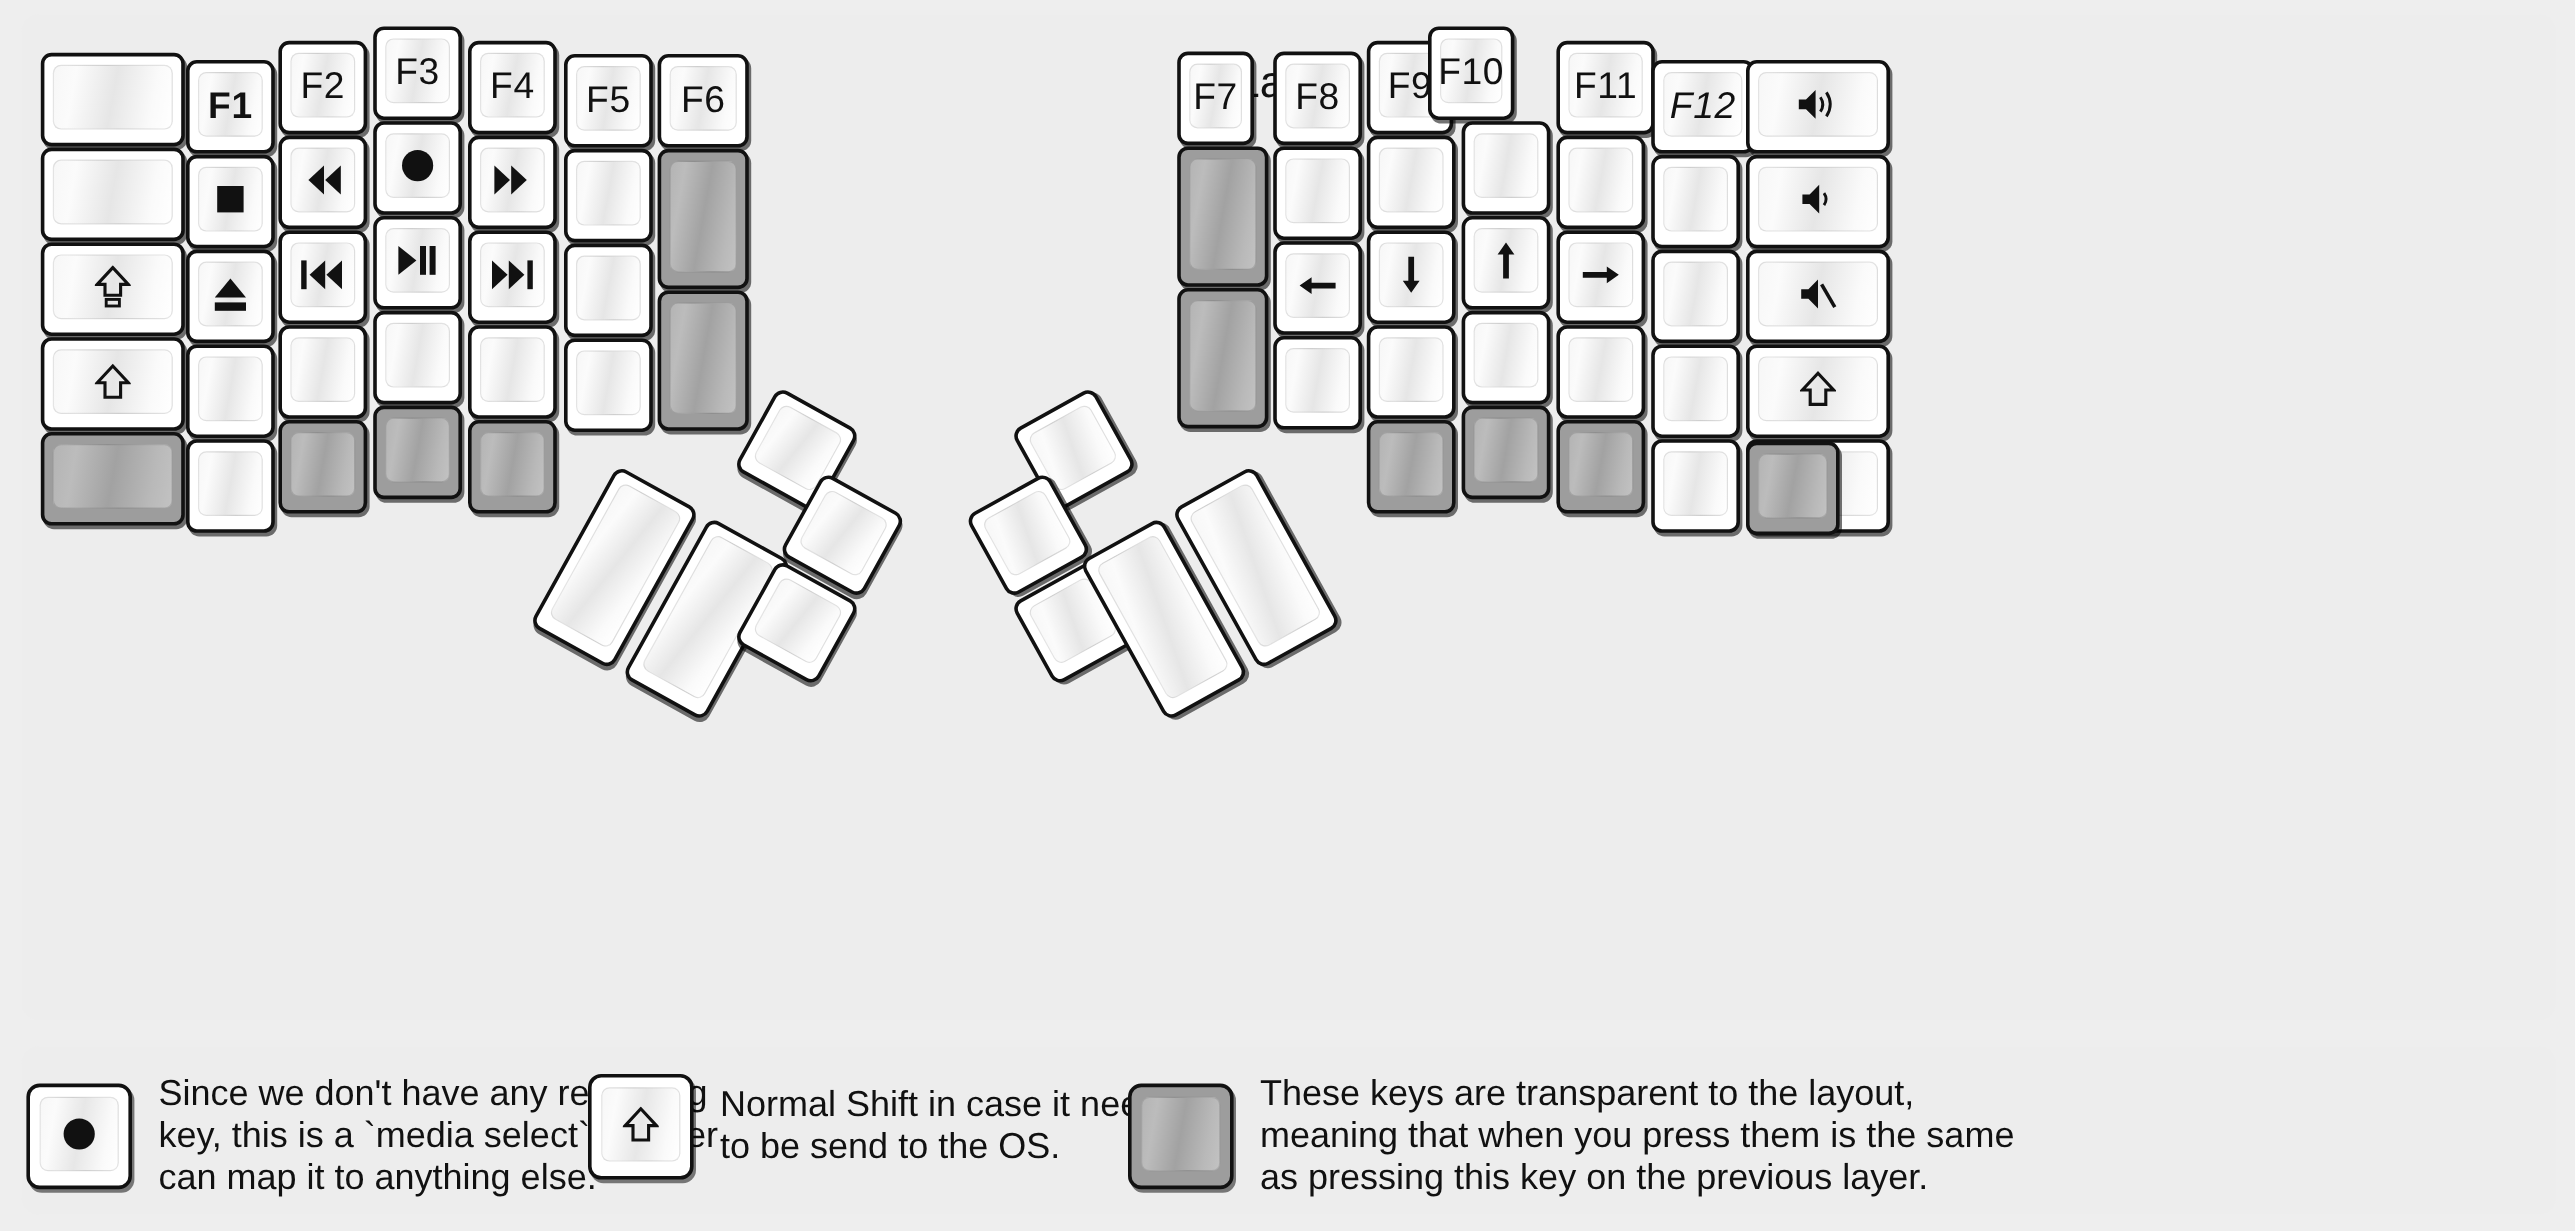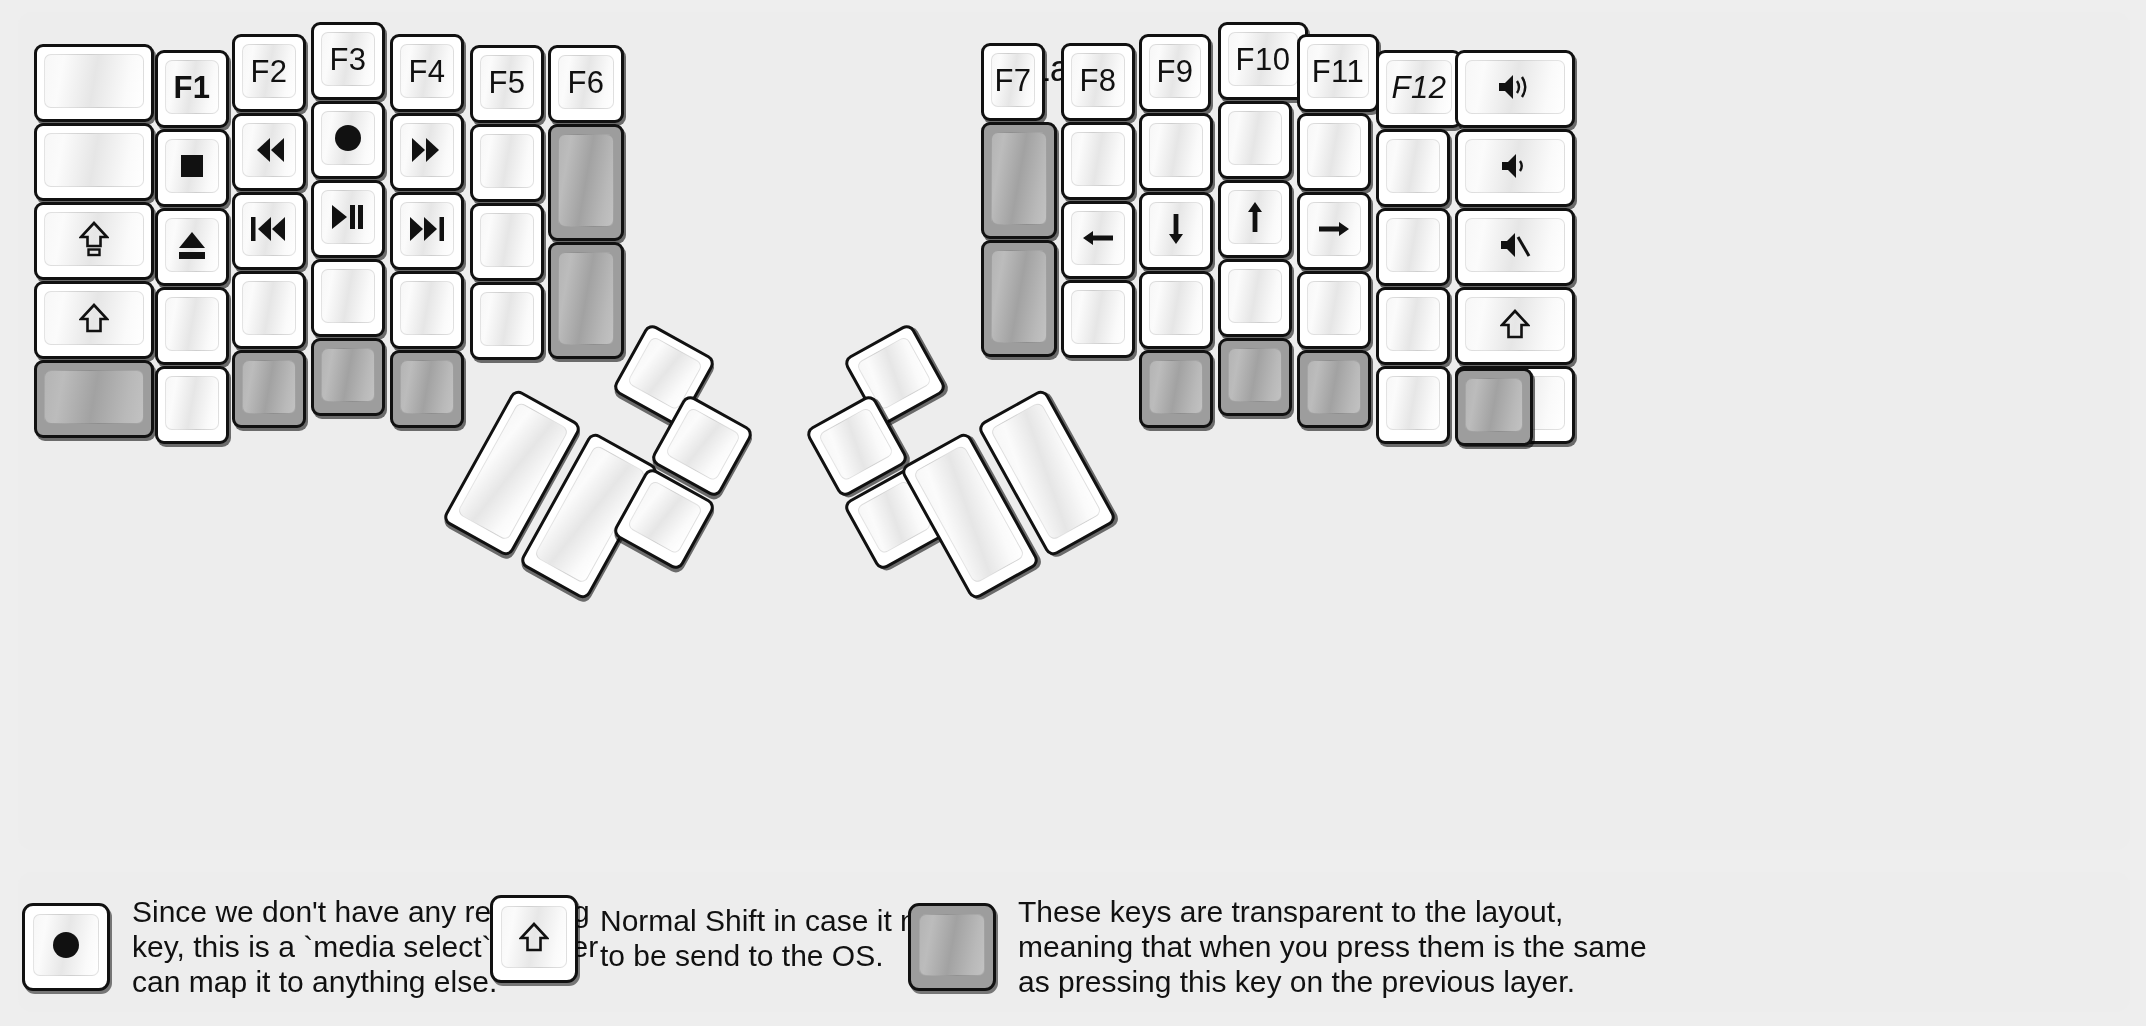--- a/index.html
+++ b/index.html
@@ -407,21 +407,21 @@
       <div class="key" style="left: 1139px; top: 271px; width: 74px; height: 78px;">
         <div class="cap">
           <span class="glyph sym"></span>
         </div>
       </div>
       <div class="key transparent" style="left: 1139px; top: 350px; width: 74px; height: 78px;">
         <div class="cap">
           <span class="glyph sym"></span>
         </div>
       </div>
-      <div class="key" style="left: 1218px; top: 22px; width: 90px; height: 78px;">
+      <div class="key" style="left: 1190px; top: 22px; width: 72px; height: 78px;">
         <div class="cap">
           <span class="glyph fkey">F10</span>
         </div>
       </div>
       <div class="key" style="left: 1218px; top: 101px; width: 74px; height: 78px;">
         <div class="cap">
           <span class="glyph sym"></span>
         </div>
       </div>
       <div class="key" style="left: 1218px; top: 180px; width: 74px; height: 78px;">
@@ -596,21 +596,21 @@
             <span class="glyph sym">
               <svg width="30" height="31" viewBox="0 0 30 31" fill="#111111">
                 <path d="M15 2 L28 16 L21.5 16 L21.5 28 L8.5 28 L8.5 16 L2 16 Z" fill="none" stroke="#111111" stroke-width="2.6" stroke-linejoin="miter"></path>
               </svg>
             </span>
           </div>
         </div>
         <div class="legend-text">Normal Shift in case it needs
 to be send to the OS.</div>
       </div>
-      <div class="legend-item" style="left: 908px; top: 895px;">
+      <div class="legend-item" style="left: 940px; top: 895px;">
         <div class="legend-key transparent">
           <div class="cap">
             <span class="glyph sym"></span>
           </div>
         </div>
         <div class="legend-text">These keys are transparent to the layout,
 meaning that when you press them is the same
 as pressing this key on the previous layer.</div>
       </div>
     </div>

